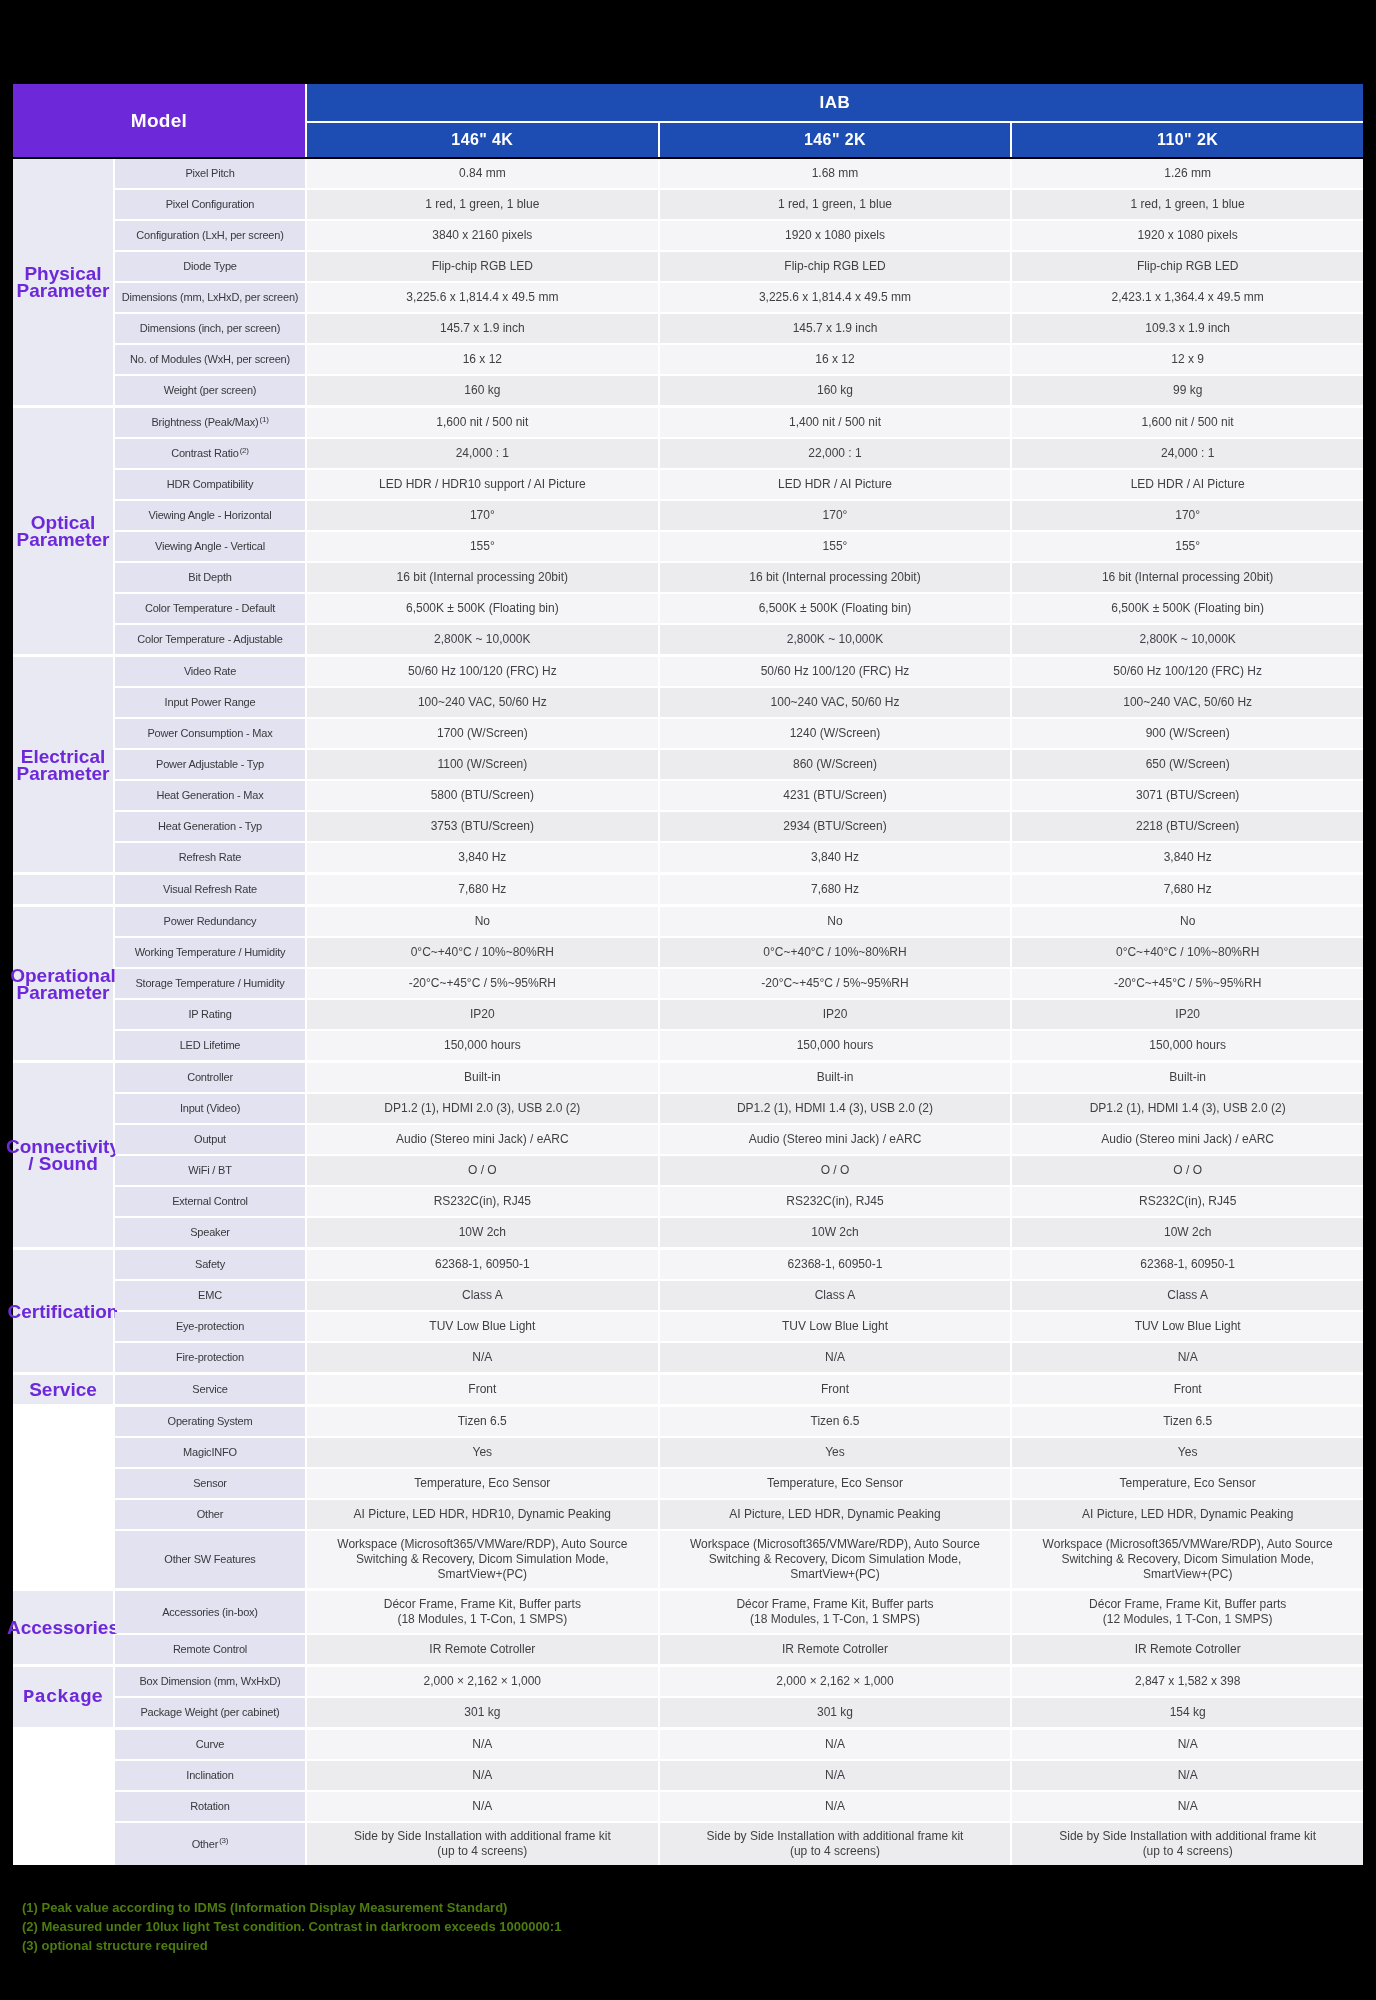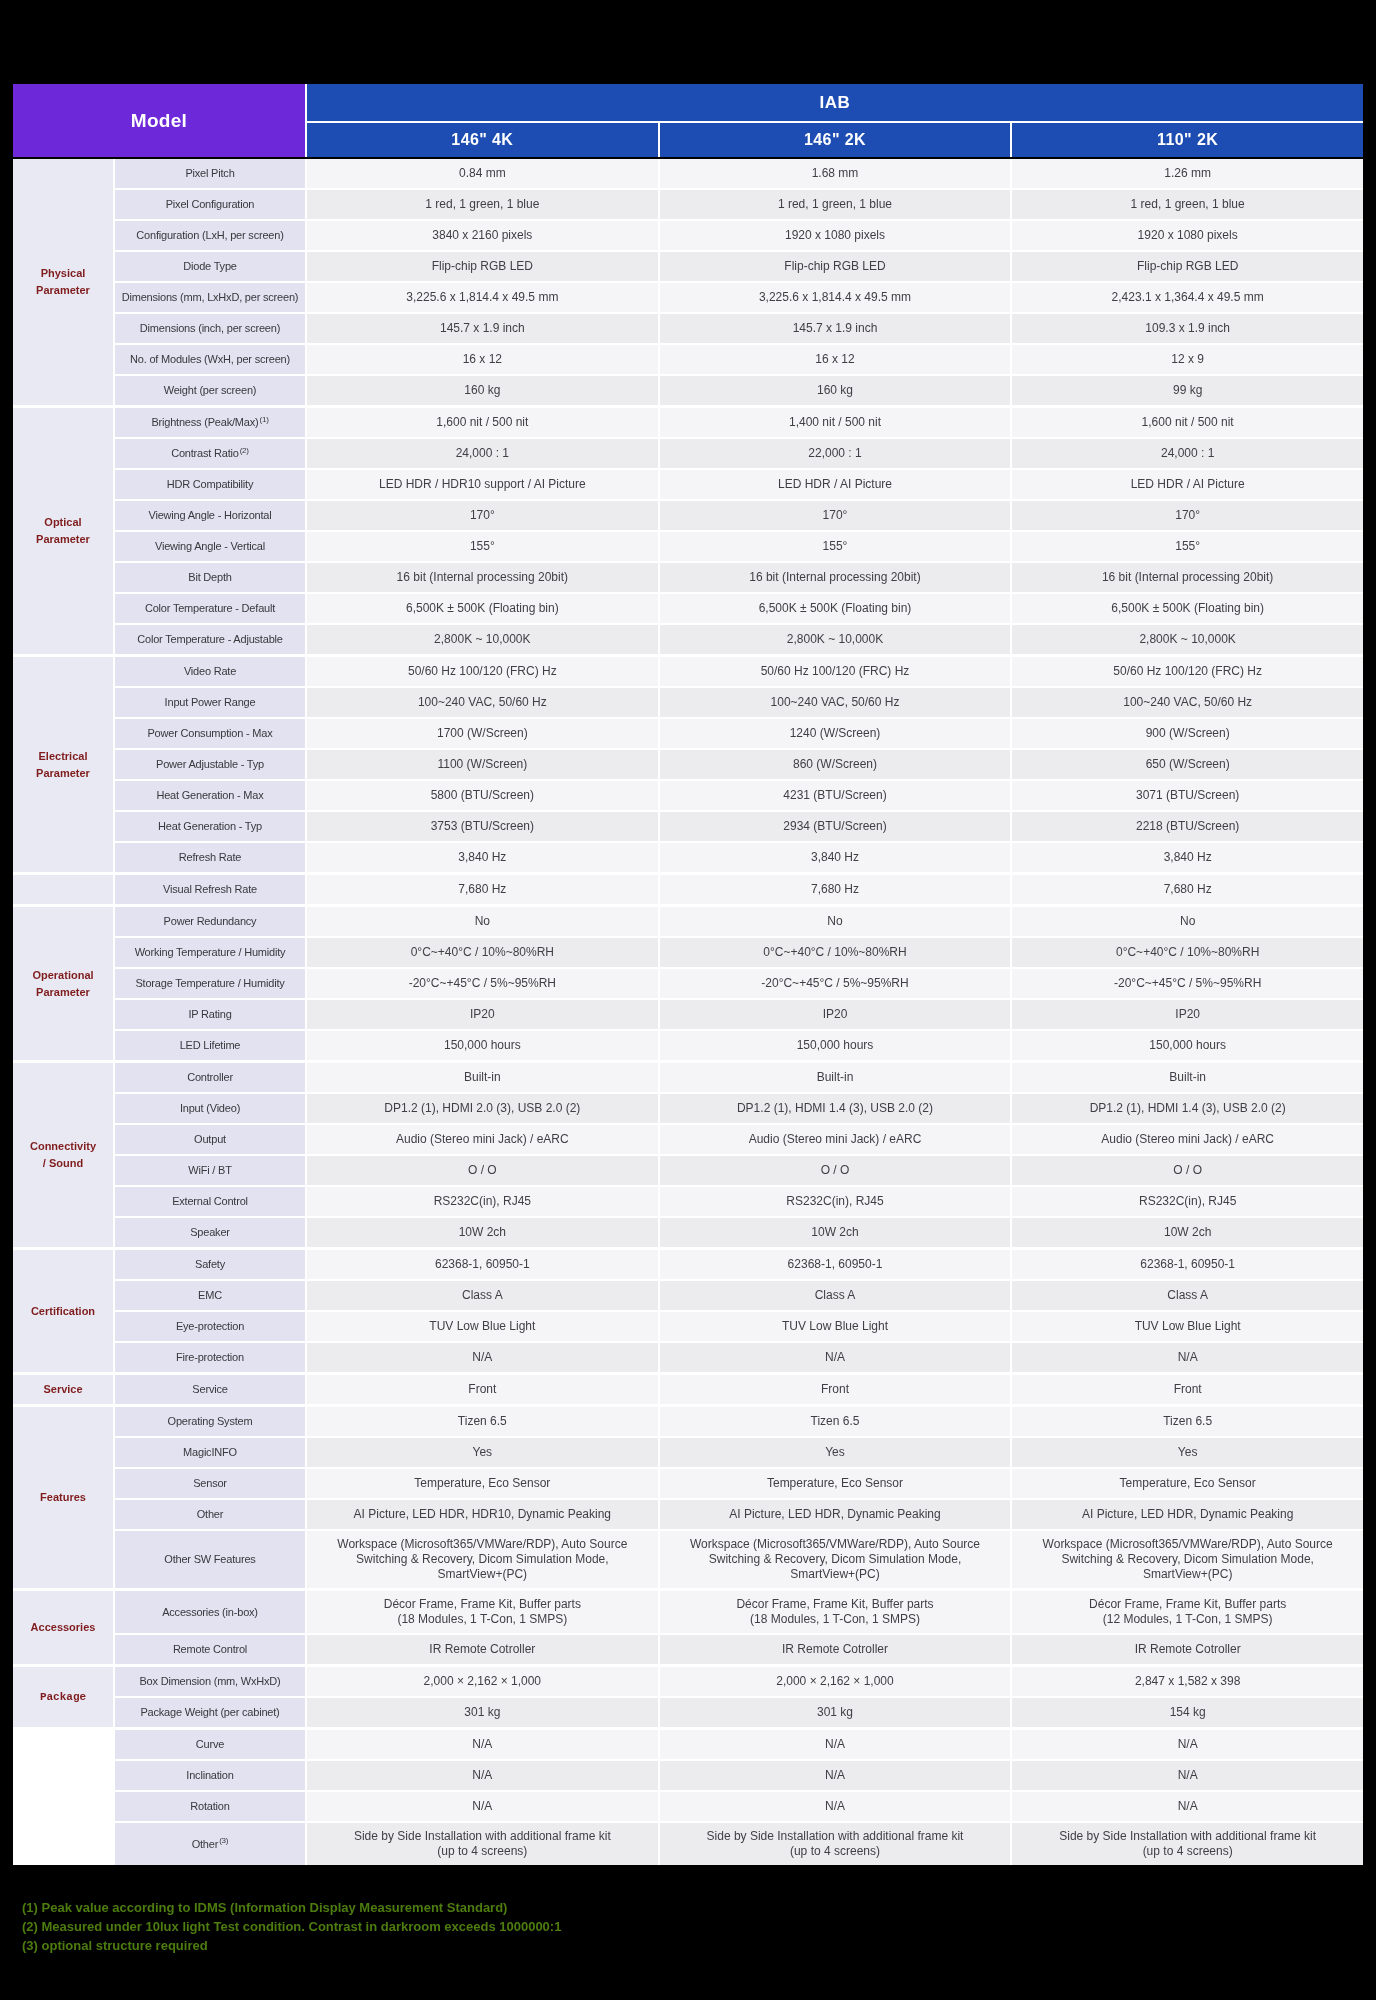--- a/index.html
+++ b/index.html
@@ -36,22 +36,22 @@
     display:grid;
     grid-template-columns:100px 190px 1fr 1fr 1fr;
     grid-auto-rows:minmax(29px,auto);
     gap:2px;background:#fff;
   }
   .cell{
     display:flex;align-items:center;justify-content:center;
     text-align:center;white-space:pre-line;box-sizing:border-box;
   }
   .glabel{
-    grid-column:1;background:#e9e9f4;color:#7f1d1d;
-    font-weight:bold;font-size:11px;line-height:17px;padding:2px;
+    grid-column:1;background:#e9e9f4;color:#6d28d9;
+    font-weight:bold;font-size:19px;line-height:17px;padding:2px;
   }
   .pcell{
     grid-column:2;background:#e2e2f0;color:#38383d;
     font-size:11px;letter-spacing:-0.2px;line-height:13px;padding:2px 3px;
   }
   .pcell sup{font-size:8px;line-height:0;margin-left:1px;transform:translateY(-3px);}
   .vcell{
     color:#3f3f44;font-size:12px;line-height:15px;padding:6px 8px;
   }
   .vcell.even{background:#f5f5f7;}
@@ -257,21 +257,20 @@
         <div class="cell vcell odd">N/A</div>
       </div>
       <div class="group">
         <div class="cell glabel" style="grid-row: 1 / span 1;">Service</div>
         <div class="cell pcell"><span>Service</span></div>
         <div class="cell vcell even">Front</div>
         <div class="cell vcell even">Front</div>
         <div class="cell vcell even">Front</div>
       </div>
       <div class="group">
-        <div class="cell glabel" style="grid-row: 1 / span 5;">Features</div>
         <div class="cell pcell"><span>Operating System</span></div>
         <div class="cell vcell even">Tizen 6.5</div>
         <div class="cell vcell even">Tizen 6.5</div>
         <div class="cell vcell even">Tizen 6.5</div>
         <div class="cell pcell"><span>MagicINFO</span></div>
         <div class="cell vcell odd">Yes</div>
         <div class="cell vcell odd">Yes</div>
         <div class="cell vcell odd">Yes</div>
         <div class="cell pcell"><span>Sensor</span></div>
         <div class="cell vcell even">Temperature, Eco Sensor</div>

